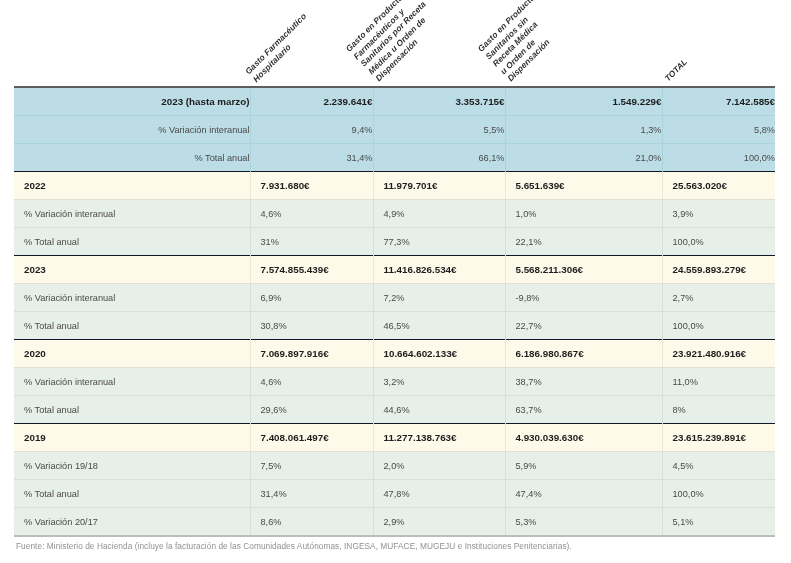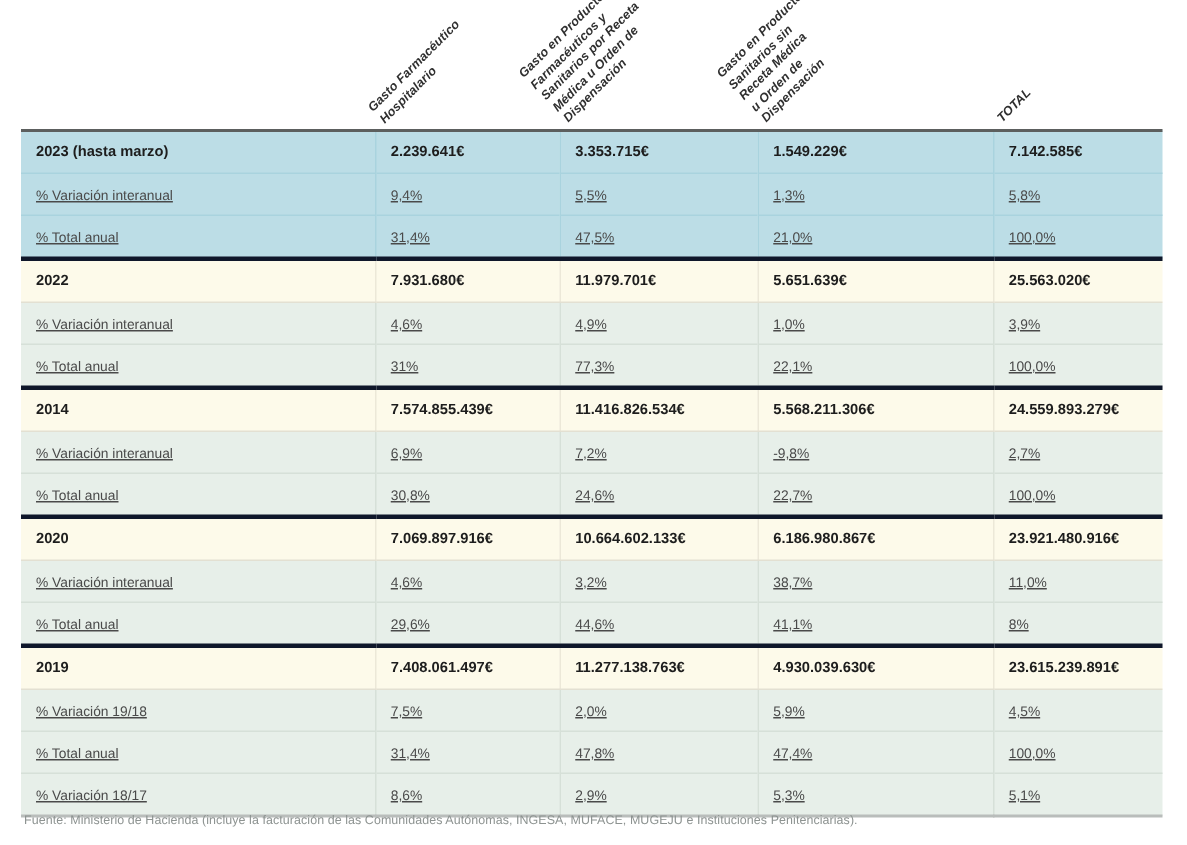--- a/index.html
+++ b/index.html
@@ -76,29 +76,28 @@
   td:last-child { border-right: none; }
 
   tr.row-year td {
     font-weight: bold;
     font-size: 9.8px;
     color: #1d1d1d;
   }
   tr.row-pct td {
     font-weight: normal;
     color: #4a4a4a;
-    text-decoration: underline;
   }
 
   
   tr.blk-current td         { background: #bcdde6; }
-  tr.blk-current td         { border-right-color: #a9d3de; }
+  tr.blk-current td         { border-right-color: #a9d3de; text-align: right; }
   tr.blk-current.row-pct td { border-top: 1px solid #a9d3de; }
 
-  tr.row-year.blk-normal td { background: #fdfaea; border-top: 3px solid #0f172a; border-bottom: 1px solid #e3e0d2;}
+  tr.row-year.blk-normal td { background: #fdfaea; border-top: 1px solid #0f172a; border-bottom: 1px solid #e3e0d2;}
   tr.row-pct.blk-normal td  { background: #e7efe9; border-top: 1px solid #d6e0d8; }
   tr.row-pct.blk-normal td  { border-right-color: #d6e0d8; }
   tr.row-year.blk-normal td { border-right-color: #ece8d8; }
 
   tr.sep-top td { border-top: 1.6px solid #aeb3b1; }
 
   
   #footer {
     position: absolute;
     left: 16px;
@@ -157,21 +156,21 @@
           <tr class="row-pct blk-current">
             <td>% Variación interanual</td>
             <td>9,4%</td>
             <td>5,5%</td>
             <td>1,3%</td>
             <td>5,8%</td>
           </tr>
           <tr class="row-pct blk-current">
             <td>% Total anual</td>
             <td>31,4%</td>
-            <td>47,5%</td>
+            <td>66,1%</td>
             <td>21,0%</td>
             <td>100,0%</td>
           </tr>
           <tr class="row-year blk-normal sep-top">
             <td>2022</td>
             <td>7.931.680€</td>
             <td>11.979.701€</td>
             <td>5.651.639€</td>
             <td>25.563.020€</td>
           </tr>
@@ -183,37 +182,37 @@
             <td>3,9%</td>
           </tr>
           <tr class="row-pct blk-normal">
             <td>% Total anual</td>
             <td>31%</td>
             <td>77,3%</td>
             <td>22,1%</td>
             <td>100,0%</td>
           </tr>
           <tr class="row-year blk-normal sep-top">
-            <td>2014</td>
+            <td>2023</td>
             <td>7.574.855.439€</td>
             <td>11.416.826.534€</td>
             <td>5.568.211.306€</td>
             <td>24.559.893.279€</td>
           </tr>
           <tr class="row-pct blk-normal">
             <td>% Variación interanual</td>
             <td>6,9%</td>
             <td>7,2%</td>
             <td>-9,8%</td>
             <td>2,7%</td>
           </tr>
           <tr class="row-pct blk-normal">
             <td>% Total anual</td>
             <td>30,8%</td>
-            <td>24,6%</td>
+            <td>46,5%</td>
             <td>22,7%</td>
             <td>100,0%</td>
           </tr>
           <tr class="row-year blk-normal sep-top">
             <td>2020</td>
             <td>7.069.897.916€</td>
             <td>10.664.602.133€</td>
             <td>6.186.980.867€</td>
             <td>23.921.480.916€</td>
           </tr>
@@ -221,21 +220,21 @@
             <td>% Variación interanual</td>
             <td>4,6%</td>
             <td>3,2%</td>
             <td>38,7%</td>
             <td>11,0%</td>
           </tr>
           <tr class="row-pct blk-normal">
             <td>% Total anual</td>
             <td>29,6%</td>
             <td>44,6%</td>
-            <td>41,1%</td>
+            <td>63,7%</td>
             <td>8%</td>
           </tr>
           <tr class="row-year blk-normal sep-top">
             <td>2019</td>
             <td>7.408.061.497€</td>
             <td>11.277.138.763€</td>
             <td>4.930.039.630€</td>
             <td>23.615.239.891€</td>
           </tr>
           <tr class="row-pct blk-normal">
@@ -246,21 +245,21 @@
             <td>4,5%</td>
           </tr>
           <tr class="row-pct blk-normal">
             <td>% Total anual</td>
             <td>31,4%</td>
             <td>47,8%</td>
             <td>47,4%</td>
             <td>100,0%</td>
           </tr>
           <tr class="row-pct blk-normal">
-            <td>% Variación 18/17</td>
+            <td>% Variación 20/17</td>
             <td>8,6%</td>
             <td>2,9%</td>
             <td>5,3%</td>
             <td>5,1%</td>
           </tr>
         </tbody>
     </table>
   </div>
 
   <div id="footer">Fuente: Ministerio de Hacienda (incluye la facturación de las Comunidades Autónomas, INGESA, MUFACE, MUGEJU e Instituciones Penitenciarias).</div>

